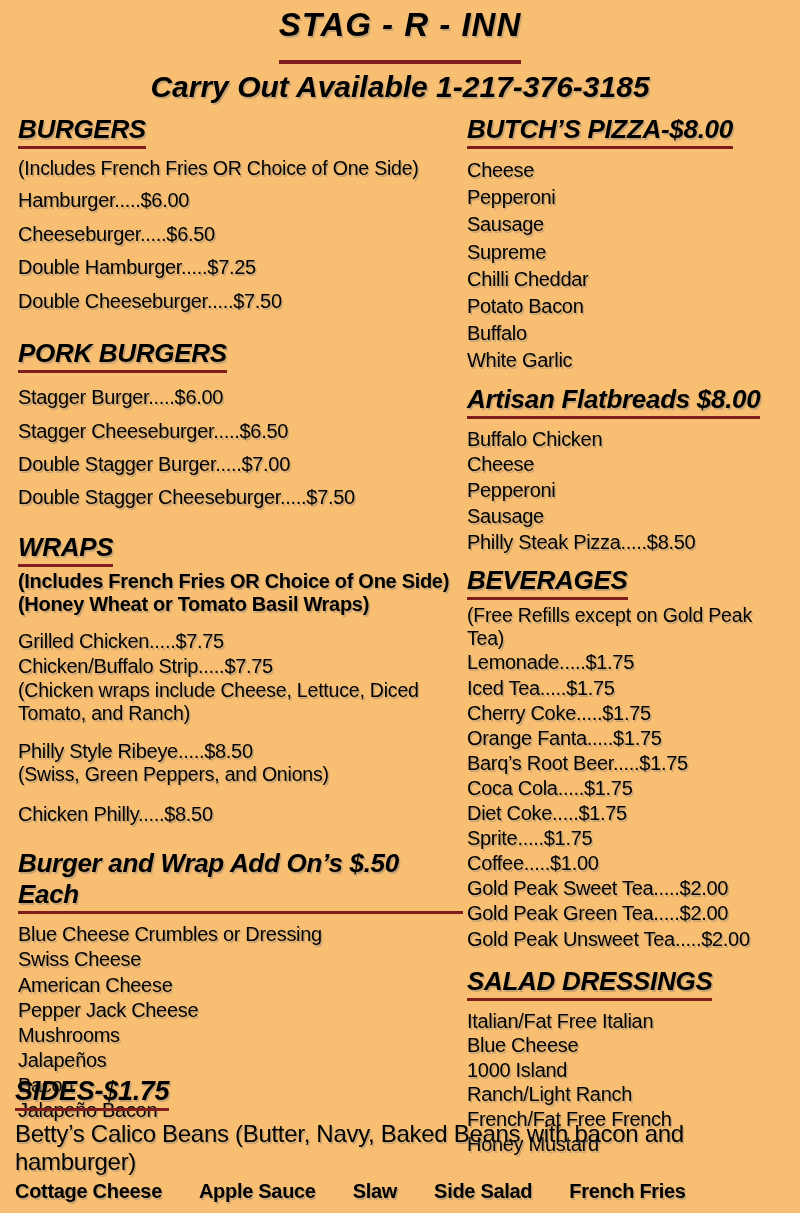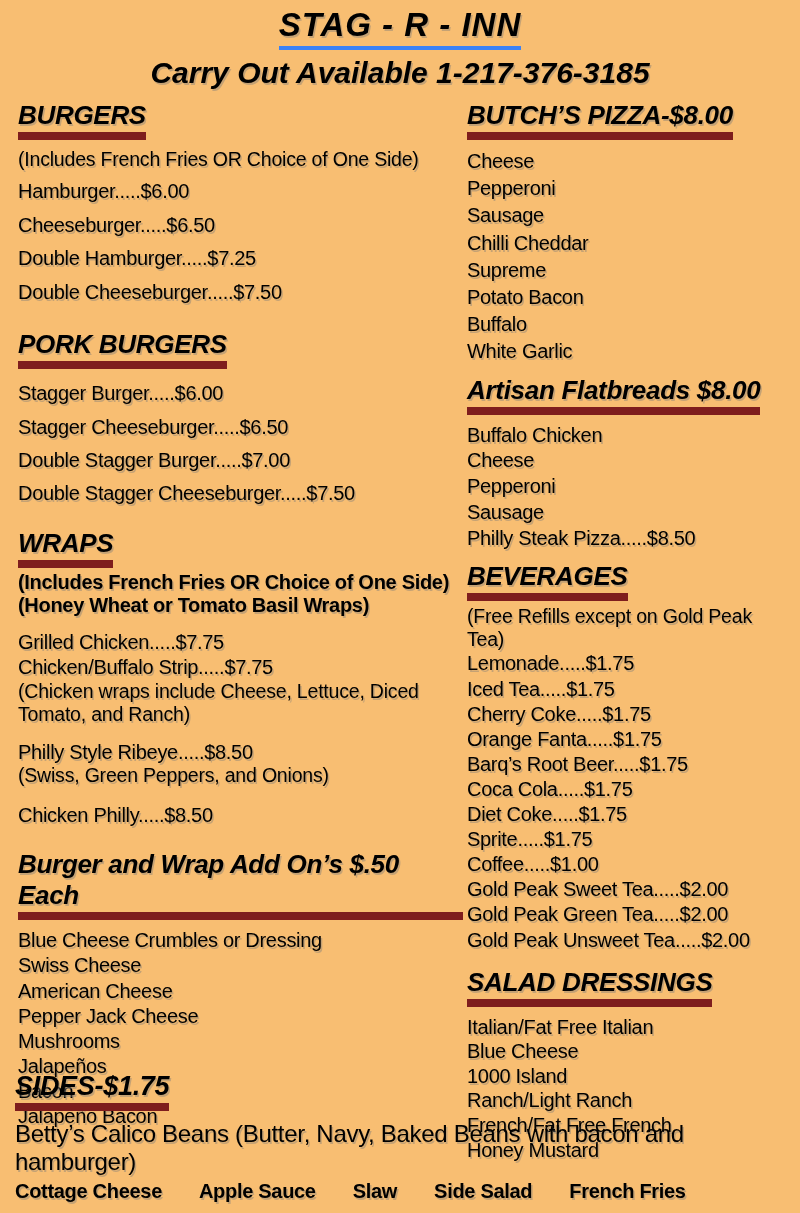--- a/index.html
+++ b/index.html
@@ -12,34 +12,34 @@
   }
   .page { width: 800px; height: 1213px; position: relative; }
   .shadowed { text-shadow: 1.5px 1.5px 0 rgba(120,120,120,0.40); }
 
   
   .header { text-align: center; padding-top: 6px; }
   .title {
     font-size: 33px; font-weight: bold; font-style: italic;
     margin: 0; letter-spacing: 1px;
   }
-  .title .hu { border-bottom: 4px solid #3b82f6; padding-bottom: 2px; display: inline-block; }
+  .title .hu { border-bottom: 4px solid #7f1d1d; padding-bottom: 16px; display: inline-block; }
   .subtitle {
     font-size: 30px; font-weight: bold; font-style: italic;
     margin: 6px 0 0 0; letter-spacing: 0;
   }
 
   
   .cols { display: flex; padding: 2px 18px 0 18px; }
   .col-left { width: 445px; flex: none; }
   .col-right { flex: 1; padding-left: 4px; }
 
   section { margin: 0; }
   h3 { font-size: 26px; font-style: italic; font-weight: bold; margin: 0 0 8px 0; letter-spacing: -0.3px; }
-  .hu { border-bottom: 8px solid #7f1d1d; padding-bottom: 1px; display: inline-block; }
+  .hu { border-bottom: 3px solid #7f1d1d; padding-bottom: 1px; display: inline-block; }
 
   ul.items { list-style: none; margin: 0; padding: 0; }
   ul.items li, .item {
     font-size: 20px; font-weight: normal; letter-spacing: -0.3px;
   }
   .note {
     font-size: 19.5px; font-weight: normal; letter-spacing: -0.2px;
     margin: 0; line-height: 1.18;
   }
   .bold-note {
@@ -157,22 +157,22 @@
     </div>
 
     <div class="col-right">
 
       <section class="sec-pizza">
         <h3 class="shadowed"><span class="hu">BUTCH’S PIZZA-$8.00</span></h3>
         <ul class="items pizza-items shadowed">
             <li class="item">Cheese</li>
             <li class="item">Pepperoni</li>
             <li class="item">Sausage</li>
+            <li class="item">Supreme</li>
             <li class="item">Chilli Cheddar</li>
-            <li class="item">Supreme</li>
             <li class="item">Potato Bacon</li>
             <li class="item">Buffalo</li>
             <li class="item">White Garlic</li>
           </ul>
       </section>
 
       <section class="sec-flatbreads">
         <h3 class="shadowed"><span class="hu">Artisan Flatbreads $8.00</span></h3>
         <ul class="items flat-items shadowed">
             <li class="item">Buffalo Chicken</li>

